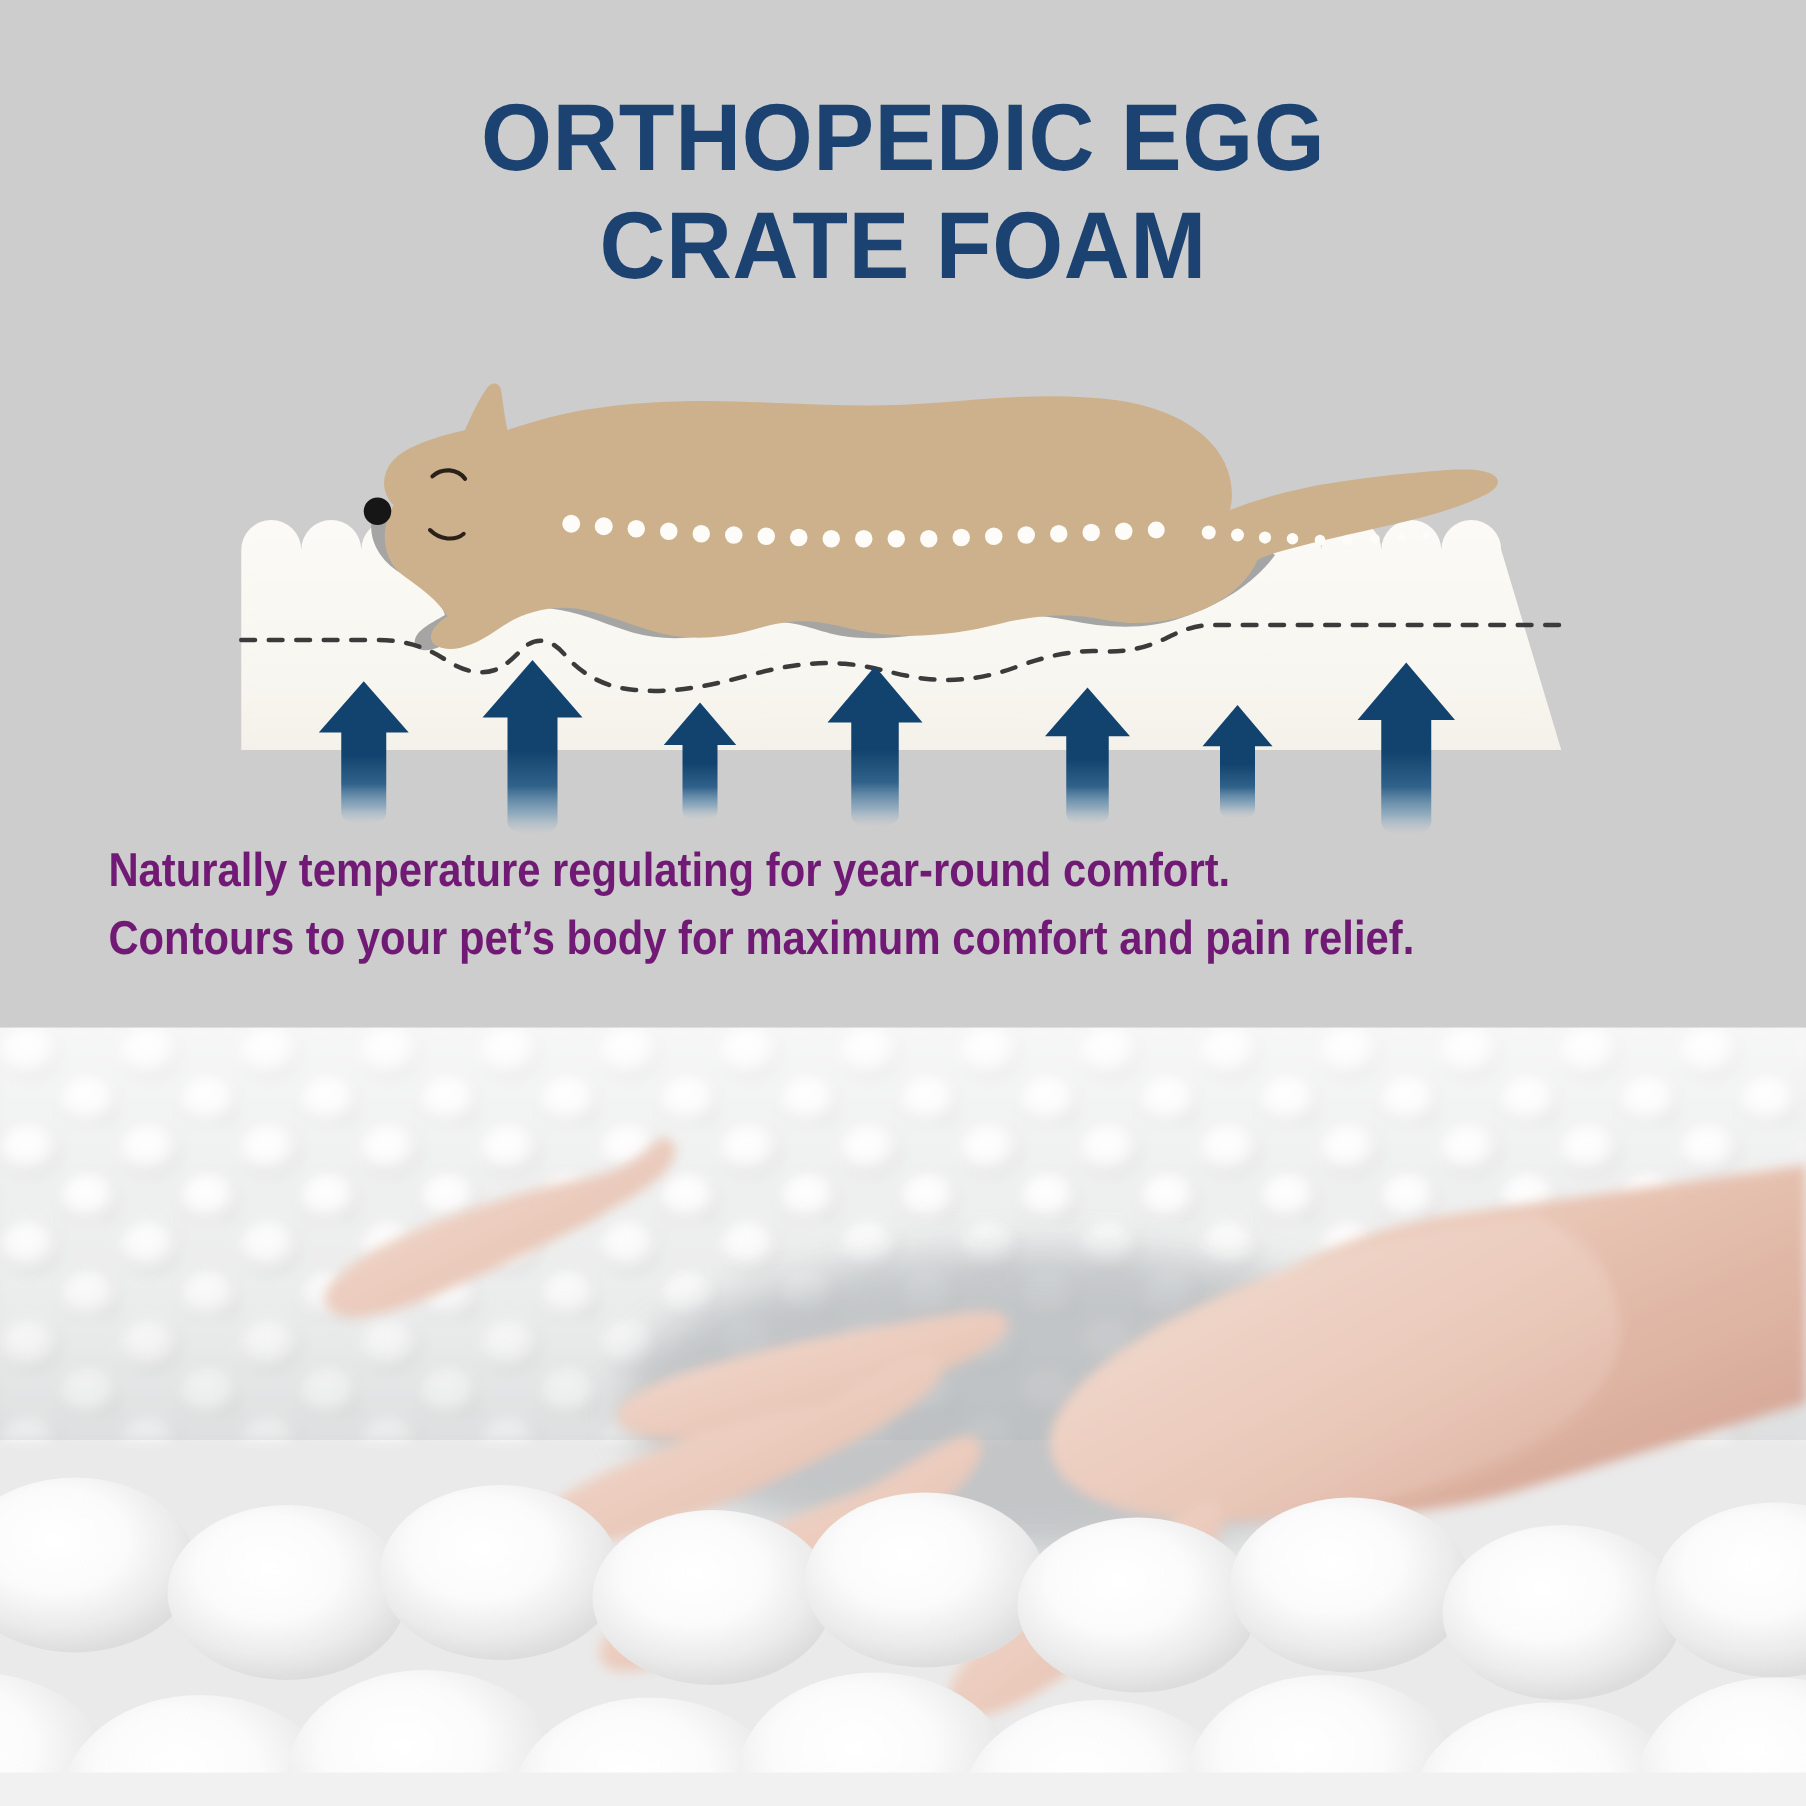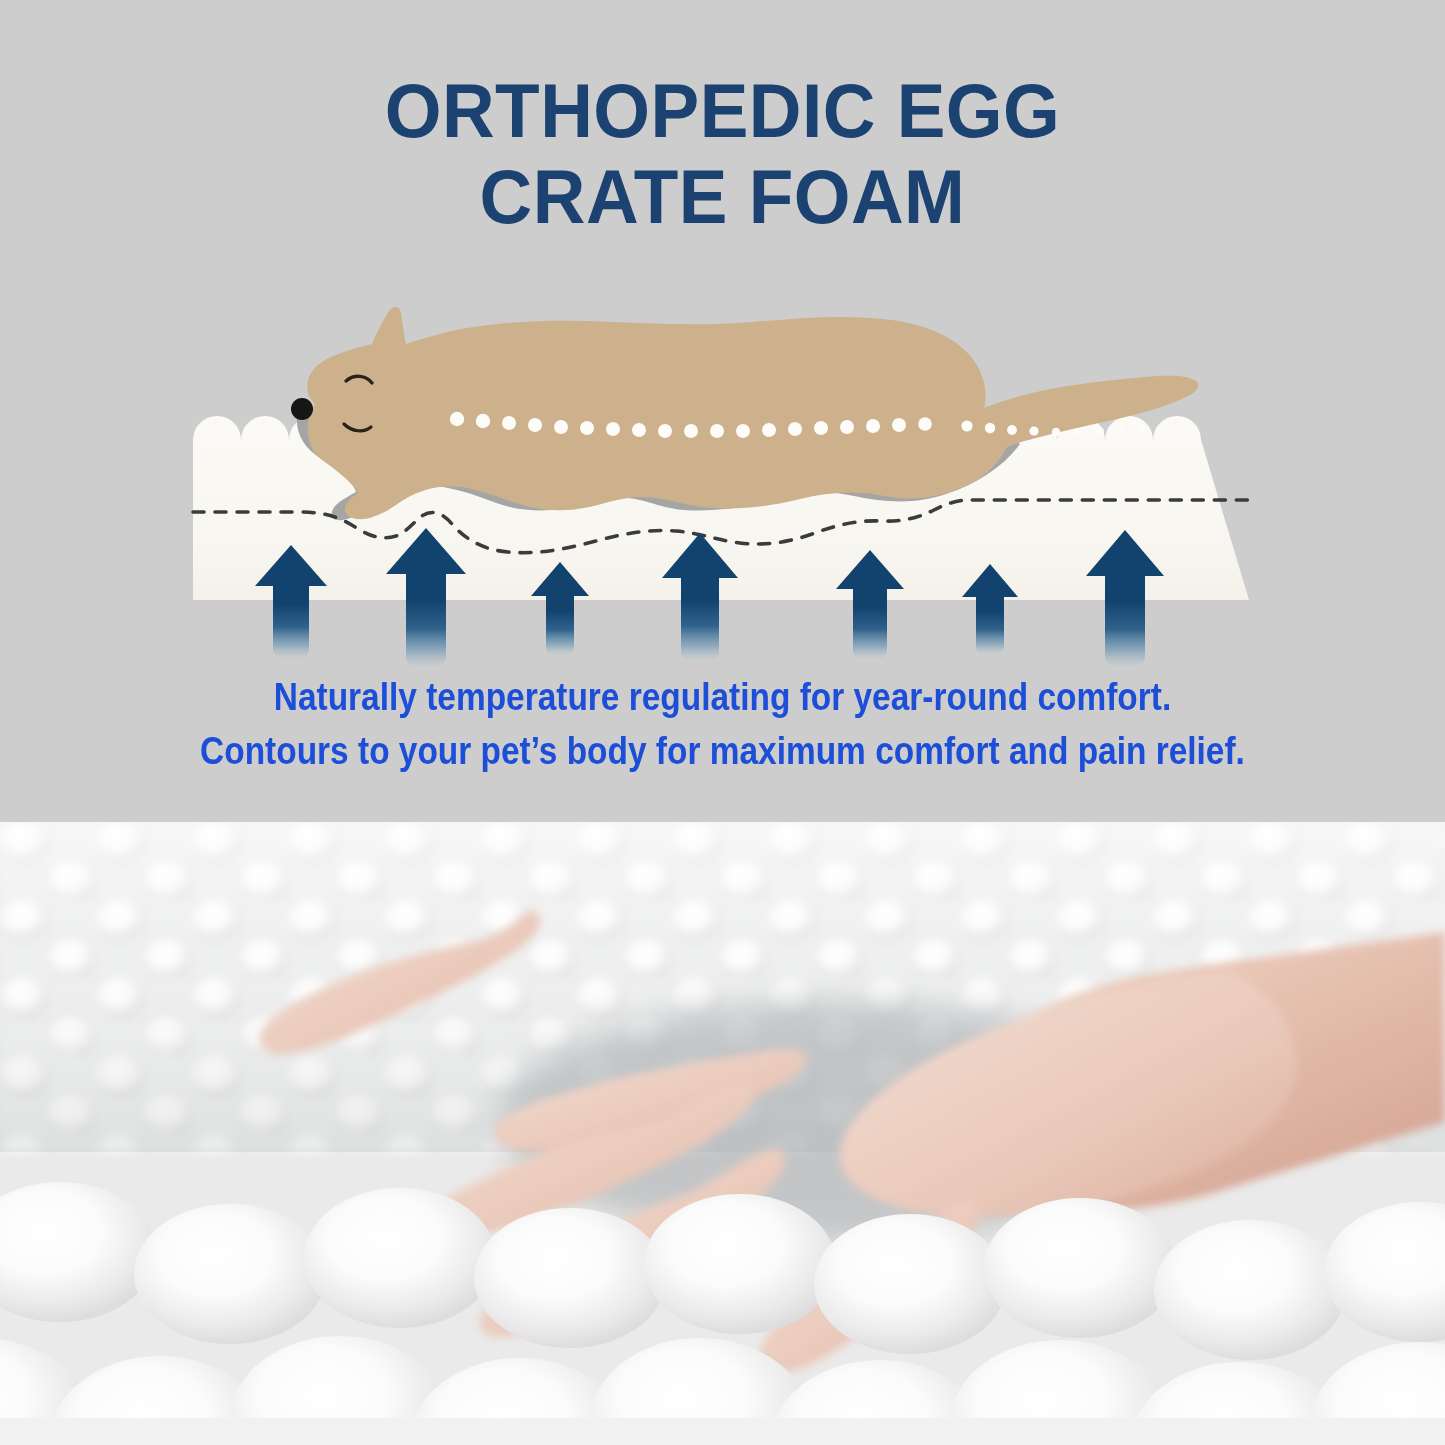--- a/index.html
+++ b/index.html
@@ -60,22 +60,21 @@
   .stage svg {
     display: block;
   }
 
   
   .captions {
     position: absolute;
     left: 0;
     top: 670px;
     width: 1445px;
-    text-align: center;
-    color: #1d4ed8;
+    color: #701a75;
   }
   .caption-line {
     font-family: "Liberation Sans", "DejaVu Sans", sans-serif;
     font-weight: bold;
     font-size: 38px;
     line-height: 54px;
     transform: scaleX(0.88);
     transform-origin: center center;
     white-space: nowrap;
   }

